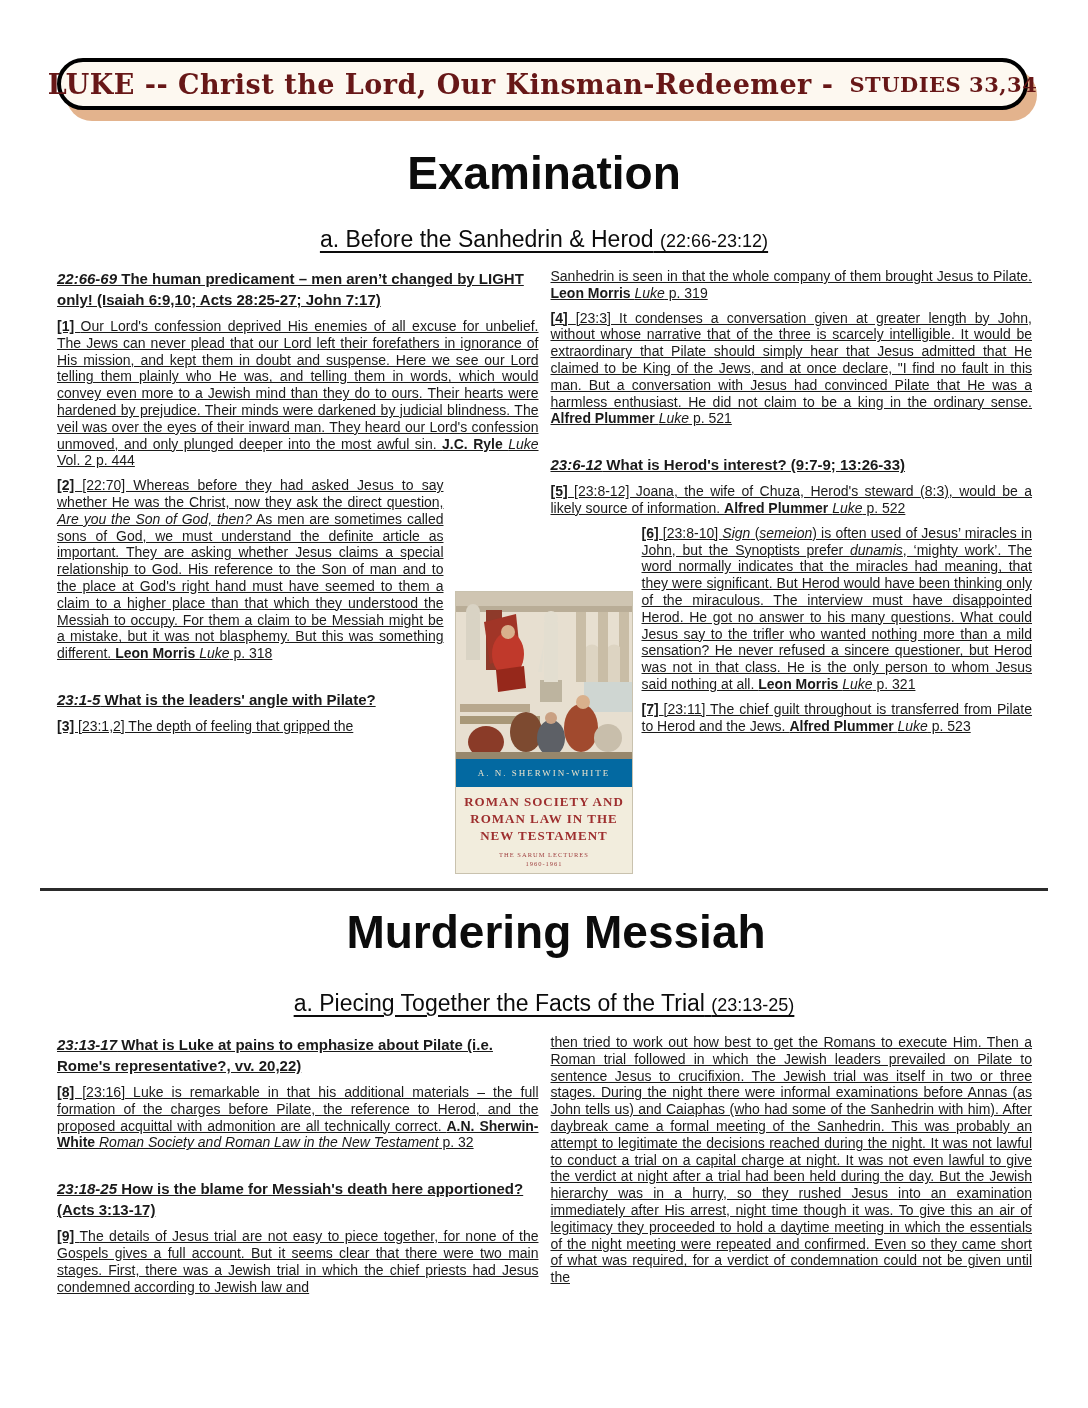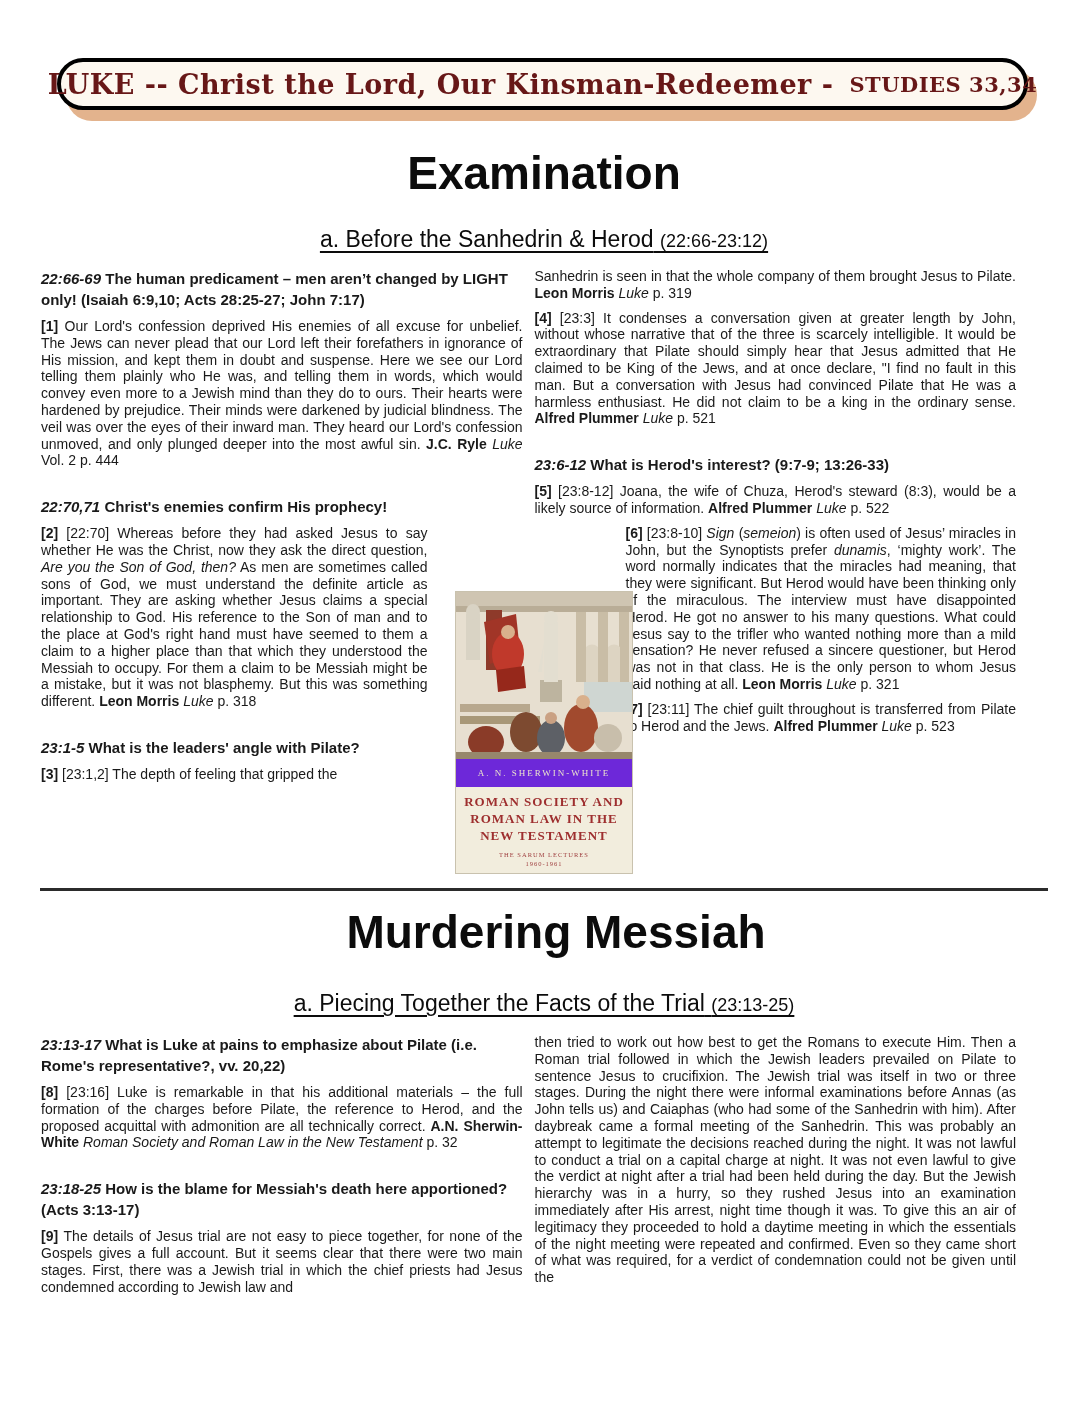--- a/index.html
+++ b/index.html
@@ -38,21 +38,21 @@
     text-align:center; font-weight:bold; font-size:46px; color:#0c0c0c;
     letter-spacing:0px;
   }
   .sub-title {
     position:absolute; left:0; width:100%;
     text-align:center; font-size:23px; color:#0c0c0c;
   }
   .sub-title .u { text-decoration:underline; text-underline-offset:4px; }
   .sub-title .ref { font-size:18px; }
   
-  .cols { position:absolute; left:41px; width:975px; display:flex; gap:12px; }
+  .cols { position:absolute; left:57px; width:975px; display:flex; gap:12px;text-decoration:underline; }
   .col { flex:1 1 0; min-width:0; }
   .blk-heading {
     font-weight:bold; font-size:15px; line-height:1.4; margin-top:27px;
     text-align:left;
   }
   .blk-heading:first-child { margin-top:0; }
   .blk-para {
     font-size:14px; line-height:1.2; margin-top:8px;
     text-align:justify;
   }
@@ -68,21 +68,21 @@
   }
   
   .book-cover {
     position:absolute; left:456px; top:592px; width:176px; height:281px;
     background:#f2eddd;
     box-shadow:0 0 0 1px #c9c2ae;
     display:flex; flex-direction:column;
   }
   .cover-art { width:100%; height:167px; display:block; }
   .cover-band {
-    height:28px; background:#6d28d9; color:#ece4cd;
+    height:28px; background:#0369a1; color:#ece4cd;
     display:flex; align-items:center; justify-content:center;
     font-family:"Liberation Serif", serif; font-size:9px; letter-spacing:2px;
   }
   .cover-bottom { flex:1; text-align:center; padding-top:7px; }
   .cover-title-line {
     font-family:Liberation Serif, serif; font-weight:bold;
     font-size:13px; line-height:1.3; color:#9e2f2f; letter-spacing:1px;
   }
   .cover-sub-line {
     font-family:"Liberation Serif", serif; font-size:6.5px; line-height:1.5;
@@ -105,21 +105,20 @@
     <span class="u">
       <span>a.  Before the Sanhedrin &amp; Herod</span>
       <span class="ref">(22:66-23:12)</span>
     </span>
   </div>
 
   <div class="cols" style="top:268px; height:602px;">
     <div class="col">
         <div class="blk-heading"><span class="bi">22:66-69</span><span class="b">  The human predicament – men aren’t changed by LIGHT only! (Isaiah 6:9,10; Acts 28:25-27; John 7:17)</span></div>
         <div class="blk-para"><span class="b">[1] </span><span class="">Our Lord's confession deprived His enemies of all excuse for unbelief. The Jews can never plead that our Lord left their forefathers in ignorance of His mission, and kept them in doubt and suspense. Here we see our Lord telling them plainly who He was, and telling them in words, which would convey even more to a Jewish mind than they do to ours. Their hearts were hardened by prejudice. Their minds were darkened by judicial blindness. The veil was over the eyes of their inward man. They heard our Lord's confession unmoved, and only plunged deeper into the most awful sin. </span><span class="b">J.C. Ryle </span><span class="i">Luke</span><span class=""> Vol. 2 p. 444</span></div>
-        <div class="blk-heading"><span class="bi">22:70,71</span><span class="b">  Christ's enemies confirm His prophecy!</span></div>
         <div class="blk-para narrow"><span class="b">[2] </span><span class="">[22:70] Whereas before they had asked Jesus to say whether He was the Christ, now they ask the direct question, </span><span class="i">Are you the Son of God, then?</span><span class=""> As men are sometimes called sons of God, we must understand the definite article as important. They are asking whether Jesus claims a special relationship to God. His reference to the Son of man and to the place at God's right hand must have seemed to them a claim to a higher place than that which they understood the Messiah to occupy. For them a claim to be Messiah might be a mistake, but it was not blasphemy. But this was something different. </span><span class="b">Leon Morris </span><span class="i">Luke</span><span class=""> p. 318</span></div>
         <div class="blk-heading narrow"><span class="bi">23:1-5</span><span class="b"> What is the leaders' angle with Pilate?</span></div>
         <div class="blk-para narrow"><span class="b">[3] </span><span class="">[23:1,2] The depth of feeling that gripped the</span></div>
       </div>
     <div class="col">
         <div class="blk-para"><span class="">Sanhedrin is seen in that the whole company of them brought Jesus to Pilate. </span><span class="b">Leon Morris </span><span class="i">Luke</span><span class=""> p. 319</span></div>
         <div class="blk-para"><span class="b">[4] </span><span class="">[23:3] It condenses a conversation given at greater length by John, without whose narrative that of the three is scarcely intelligible. It would be extraordinary that Pilate should simply hear that Jesus admitted that He claimed to be King of the Jews, and at once declare, "I find no fault in this man. But a conversation with Jesus had convinced Pilate that He was a harmless enthusiast. He did not claim to be a king in the ordinary sense. </span><span class="b">Alfred Plummer </span><span class="i">Luke</span><span class=""> p. 521</span></div>
         <div class="blk-heading"><span class="bi">23:6-12</span><span class="b">  What is Herod's interest? (9:7-9; 13:26-33)</span></div>
         <div class="blk-para"><span class="b">[5] </span><span class="">[23:8-12] Joana, the wife of Chuza, Herod's steward (8:3), would be a likely source of information. </span><span class="b">Alfred Plummer </span><span class="i">Luke</span><span class=""> p. 522</span></div>
         <div class="blk-para indent"><span class="b">[6] </span><span class="">[23:8-10] </span><span class="i">Sign</span><span class=""> (</span><span class="i">semeion</span><span class="">) is often used of Jesus’ miracles in John, but the Synoptists prefer </span><span class="i">dunamis</span><span class="">, ‘mighty work’. The word normally indicates that the miracles had meaning, that they were significant. But Herod would have been thinking only of the miraculous. The interview must have disappointed Herod. He got no answer to his many questions. What could Jesus say to the trifler who wanted nothing more than a mild sensation? He never refused a sincere questioner, but Herod was not in that class. He is the only person to whom Jesus said nothing at all. </span><span class="b">Leon Morris </span><span class="i">Luke</span><span class=""> p. 321</span></div>

